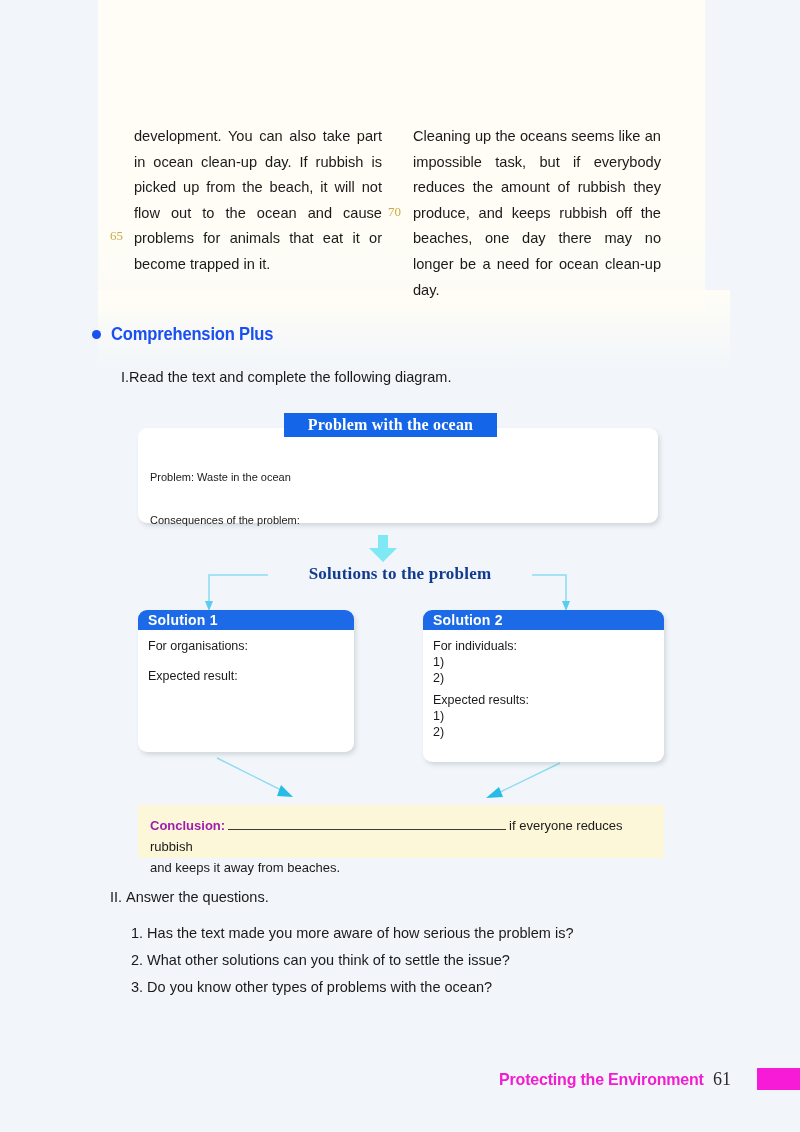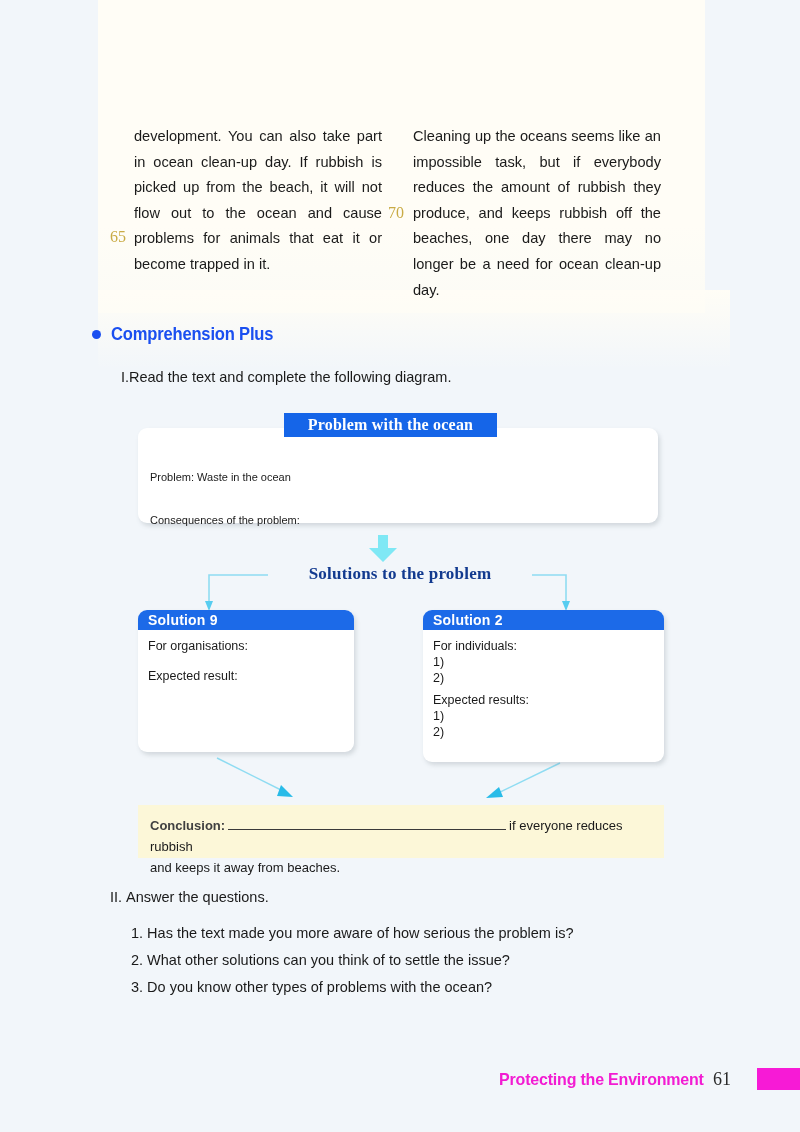--- a/index.html
+++ b/index.html
@@ -50,21 +50,21 @@
     color: #1a1a1a;
     text-align: justify;
     text-align-last: left;
   }
   .col-left  { left: 36px; }
   .col-right { left: 315px; }
   .col p { margin: 0; }
 
   .linenum {
     position: absolute;
-    font-size: 16px;
+    font-size: 13px;
     color: #c9ab45;
     font-family: "Liberation Serif", serif;
   }
   .linenum-65 { left: 12px;  top: 104px; }
   .linenum-70 { left: 290px; top: 80px; }
 
   
   .section-head {
     position: absolute;
     left: 92px;
@@ -220,21 +220,21 @@
     width: 526px;
     height: 53px;
     background: #fcf7d8;
     padding: 10px 12px 0 12px;
     box-sizing: border-box;
     font-size: 13px;
     color: #1a1a1a;
     line-height: 21px;
   }
   .conclusion-label {
-    color: #404040;
+    color: #a21caf;
     font-weight: bold;
   }
   .blank-line {
     display: inline-block;
     width: 278px;
     border-bottom: 1.4px solid #3a3a3a;
     height: 11px;
     margin: 0 3px;
   }
 
@@ -316,21 +316,21 @@
     <path d="M562 196 L570 196 L566 206 Z" fill="#57cdf0"></path>
 
     <path d="M217 353 L287 388" stroke="#8fdcf2" stroke-width="1.5" fill="none"></path>
     <path d="M281 380 L293 392 L277 391 Z" fill="#29bbe8"></path>
 
     <path d="M560 358 L492 391" stroke="#8fdcf2" stroke-width="1.5" fill="none"></path>
     <path d="M499 382 L486 393 L503 392 Z" fill="#29bbe8"></path>
   </svg>
 
   <div class="card card-sol card-sol1">
-    <div class="sol-header">Solution 9</div>
+    <div class="sol-header">Solution 1</div>
     <div class="sol-body">
       <div>For organisations:</div>
       <div class="sol-gap"></div>
       <div>Expected result:</div>
     </div>
   </div>
 
   <div class="card card-sol card-sol2">
     <div class="sol-header">Solution 2</div>
     <div class="sol-body">

